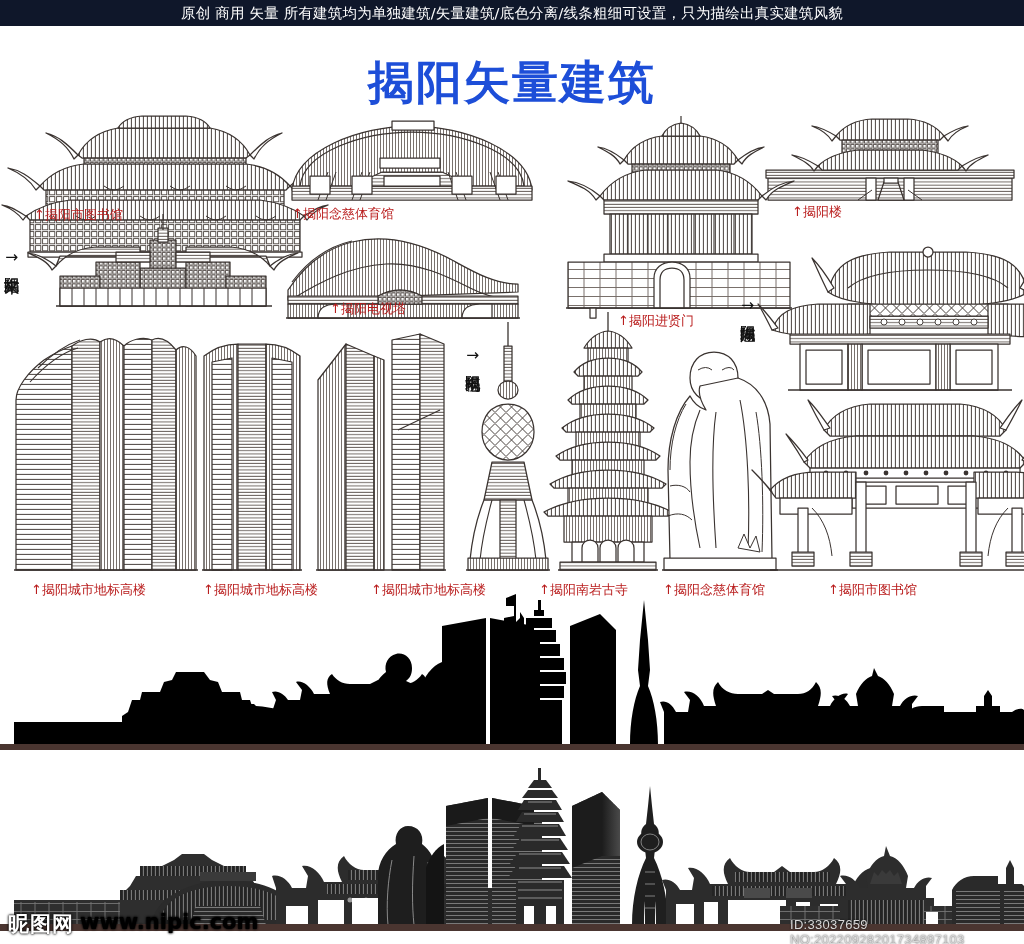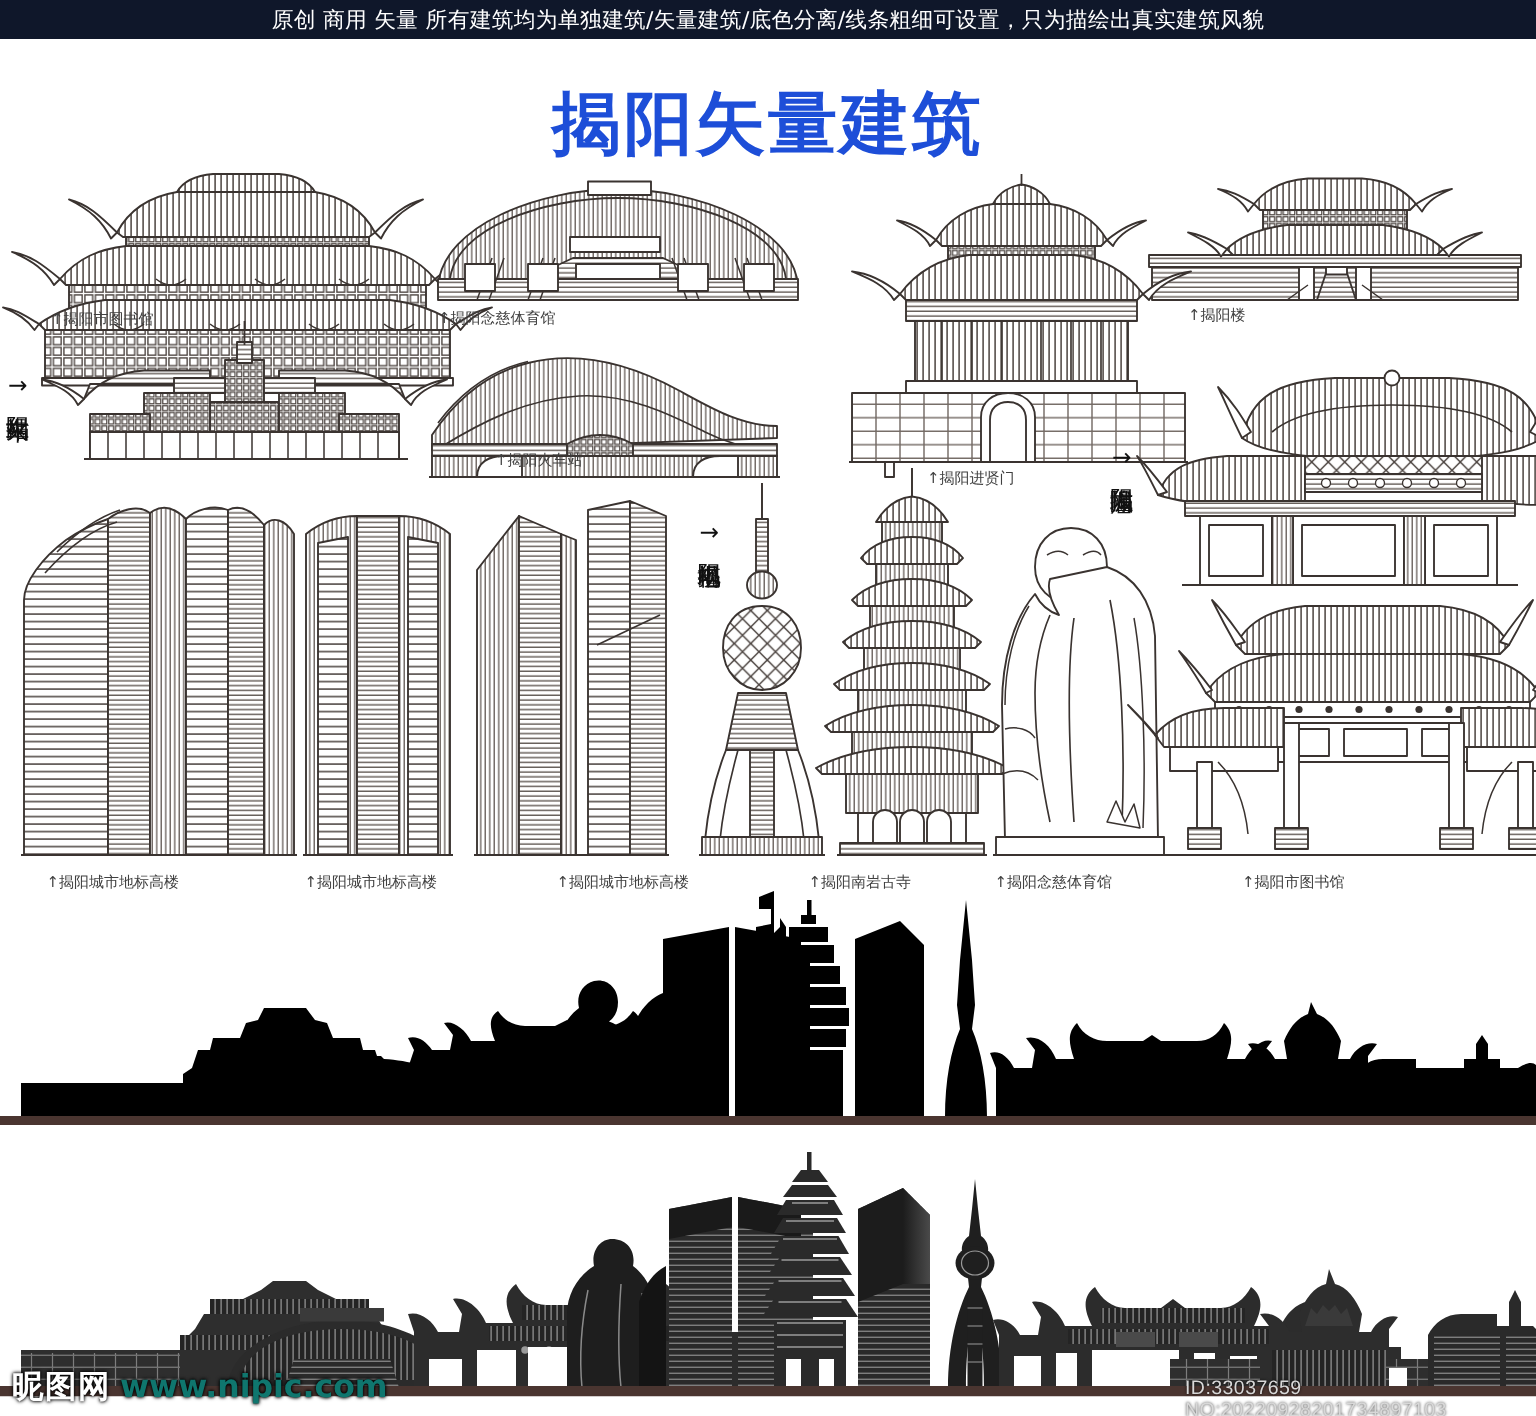--- a/index.html
+++ b/index.html
@@ -12,35 +12,35 @@
           justify-content:center;}
   #banner-text{font-size:14.5px;letter-spacing:.2px;white-space:nowrap;
                font-family:"DejaVu Sans",sans-serif;}
 
   
   #title{position:absolute;left:0;top:52px;width:1024px;text-align:center;
          font-size:46px;font-weight:700;color:#1d4ed8;letter-spacing:2px;
          font-family:"DejaVu Sans",sans-serif;}
 
   
-  .lbl{position:absolute;font-size:10px;color:#404040;white-space:nowrap;
+  .lbl{position:absolute;font-size:13px;color:#b91c1c;white-space:nowrap;
        font-family:"DejaVu Sans",sans-serif;font-weight:500;}
   .lbl-v{position:absolute;font-size:15.5px;color:#111;
          font-family:"DejaVu Sans",sans-serif;font-weight:500;
          writing-mode:vertical-rl;text-orientation:upright;line-height:1.02;}
 
   
   #art{position:absolute;left:0;top:0;width:1024px;height:944px;}
 
   
-  #wm{position:absolute;left:8px;top:910px;display:flex;align-items:center;gap:6px;}
+  #wm{position:absolute;left:8px;top:910px;display:flex;align-items:flex-start;gap:6px;}
   #wm-cn{font-size:21px;font-weight:700;color:#fff;letter-spacing:1px;
          font-family:"DejaVu Sans",sans-serif;
          text-shadow:0 0 2px #000,0 0 3px #000;}
-  #wm-url{font-size:21px;font-weight:700;color:#0f766e;
+  #wm-url{font-size:21px;font-weight:700;color:#000000;
           font-family:"DejaVu Sans",sans-serif;
           text-shadow:0 0 2px #000,0 0 3px #000;}
   #idtag{position:absolute;left:790px;top:917px;font-size:13px;color:#d8d8d8;
          font-family:"Liberation Sans",sans-serif;letter-spacing:.3px;
          text-shadow:0 0 2px rgba(0,0,0,.8);}
 </style>
 </head>
 <body>
 
 <div id="banner">
@@ -650,21 +650,21 @@
     <rect x="1004" y="888" width="20" height="37" fill="url(#dkH)"></rect>
   </g>
   <rect x="0" y="924" width="1024" height="7" fill="#4a3530"></rect>
   <rect x="0" y="931" width="1024" height="13" fill="#fff"></rect>
 </svg>
 
 <div class="lbl" style="left:34px;top:206px">↑揭阳市图书馆</div>
 <div class="lbl" style="left:292px;top:205px">↑揭阳念慈体育馆</div>
 <div class="lbl" style="left:792px;top:203px">↑揭阳楼</div>
 <div class="lbl-v" style="left:3px;top:248px;height:110px">→揭阳火车站</div>
-<div class="lbl" style="left:330px;top:300px">↑揭阳火车站</div>
+<div class="lbl" style="left:330px;top:300px">↑揭阳电视塔</div>
 <div class="lbl" style="left:618px;top:312px">↑揭阳进贤门</div>
 <div class="lbl-v" style="left:739px;top:296px;height:110px">→揭阳城隍庙</div>
 <div class="lbl-v" style="left:464px;top:346px;height:120px">→揭阳电视塔</div>
 <div class="lbl" style="left:31px;top:581px">↑揭阳城市地标高楼</div>
 <div class="lbl" style="left:203px;top:581px">↑揭阳城市地标高楼</div>
 <div class="lbl" style="left:371px;top:581px">↑揭阳城市地标高楼</div>
 <div class="lbl" style="left:539px;top:581px">↑揭阳南岩古寺</div>
 <div class="lbl" style="left:663px;top:581px">↑揭阳念慈体育馆</div>
 <div class="lbl" style="left:828px;top:581px">↑揭阳市图书馆</div>
 

